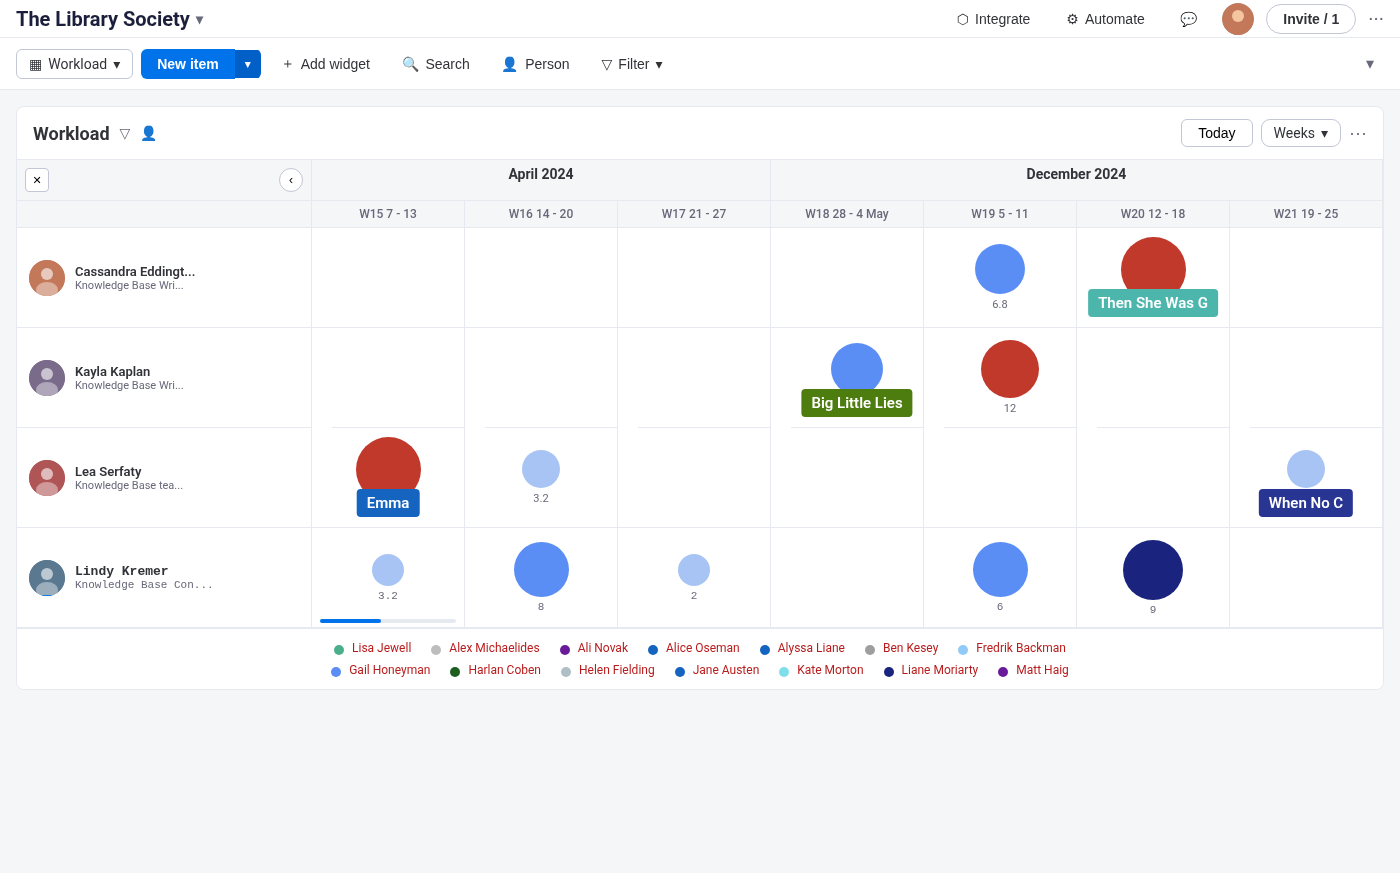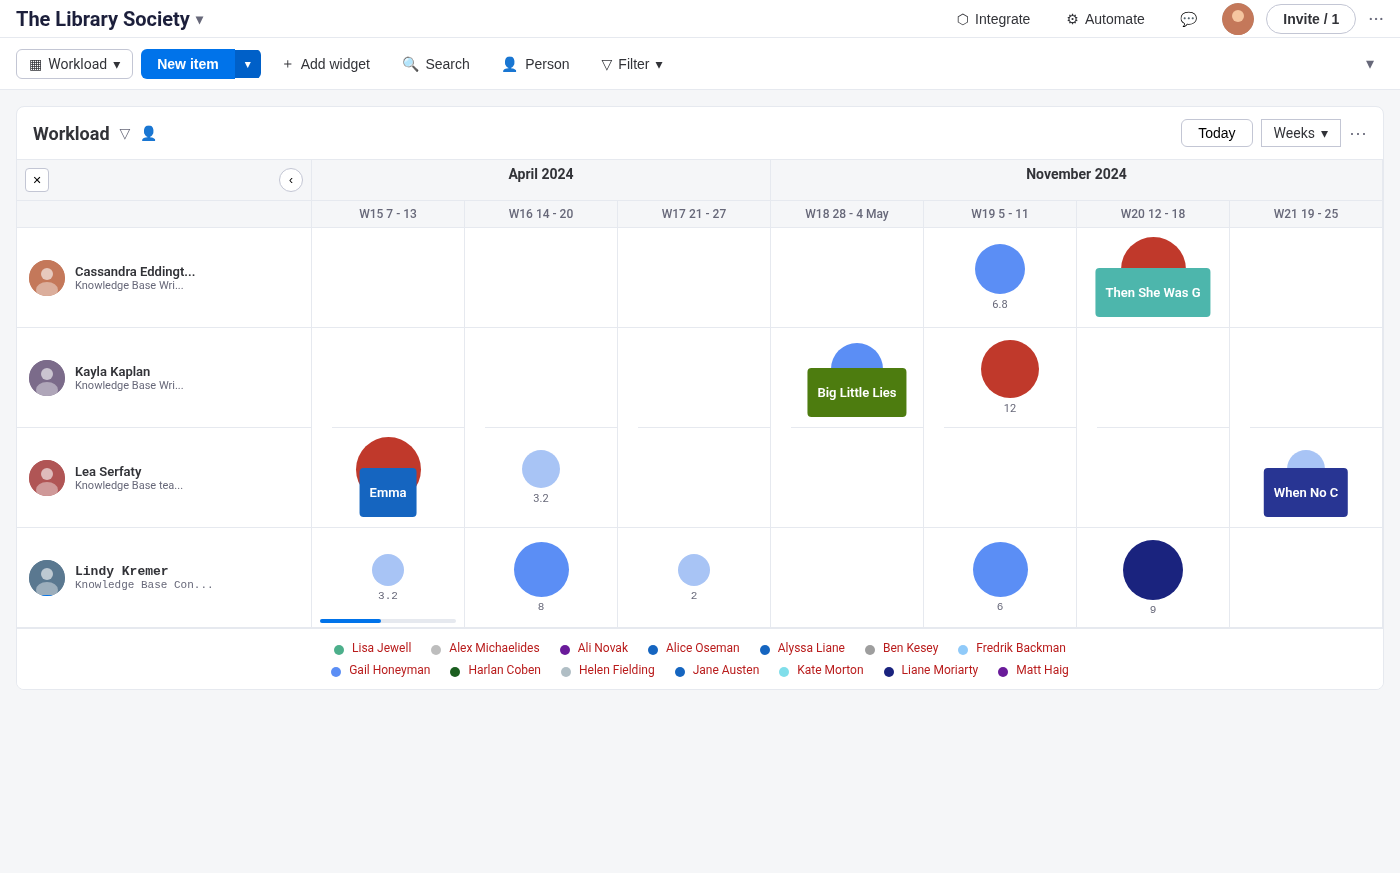--- a/index.html
+++ b/index.html
@@ -179,21 +179,21 @@
       background: #fff;
       cursor: pointer;
       font-size: 14px;
     }
     .weeks-selector {
       display: flex;
       align-items: center;
       gap: 6px;
       padding: 5px 12px;
       border: 1px solid #c3c6d4;
-      border-radius: 0;
+      border-radius: 9px;
       background: #fff;
       cursor: pointer;
       font-size: 14px;
     }
     .panel-more {
       background: none;
       border: none;
       cursor: pointer;
       font-size: 18px;
       color: #676879;
@@ -332,23 +332,23 @@
     }
     .bubble-label {
       font-size: 11px;
       color: #676879;
     }
     .item-tag {
       position: absolute;
       bottom: 10px;
       left: 50%;
       transform: translateX(-50%);
-      padding: 17px 10px;
+      padding: 5px 10px;
       border-radius: 4px;
-      font-size: 13px;
+      font-size: 15px;
       font-weight: 600;
       color: #fff;
       white-space: nowrap;
     }
 
     
     .legend {
       display: flex;
       flex-wrap: wrap;
       justify-content: center;
@@ -470,21 +470,21 @@
     <div class="workload-grid" id="workload-grid">
 
       <div class="col-header-empty">
         <button class="collapse-btn">✕</button>
         <button class="nav-btn">‹</button>
       </div>
       <div class="month-header april">
         <span>April 2024</span>
       </div>
       <div class="month-header may">
-        <span>November 2024</span>
+        <span>December 2024</span>
       </div>
 
       <div style="background:#f5f6f8; border-bottom:1px solid #e6e9ef; border-right:1px solid #e6e9ef;"></div>
       <div class="week-header">W15 7 - 13</div>
       <div class="week-header">W16 14 - 20</div>
       <div class="week-header">W17 21 - 27</div>
       <div class="week-header">W18 28 - 4 May</div>
       <div class="week-header">W19 5 - 11</div>
       <div class="week-header">W20 12 - 18</div>
       <div class="week-header">W21 19 - 25</div>

